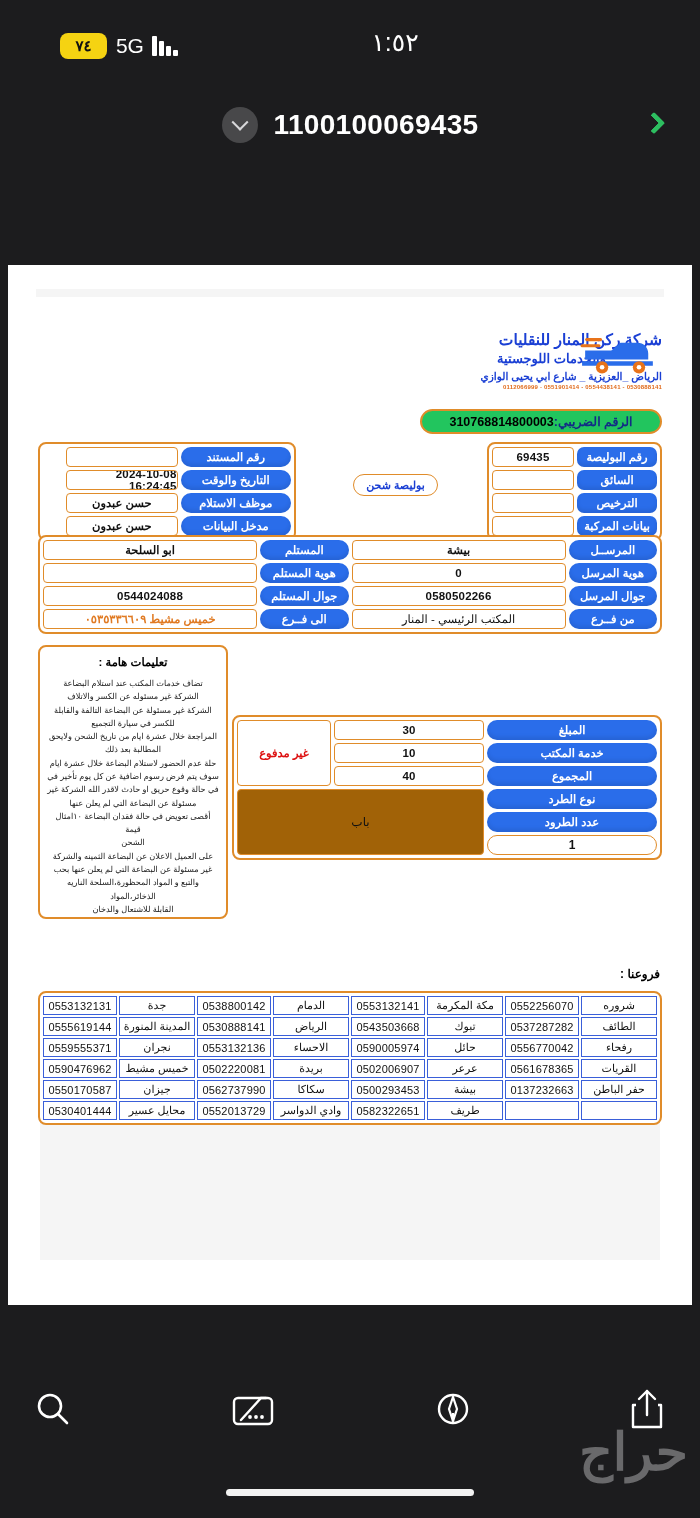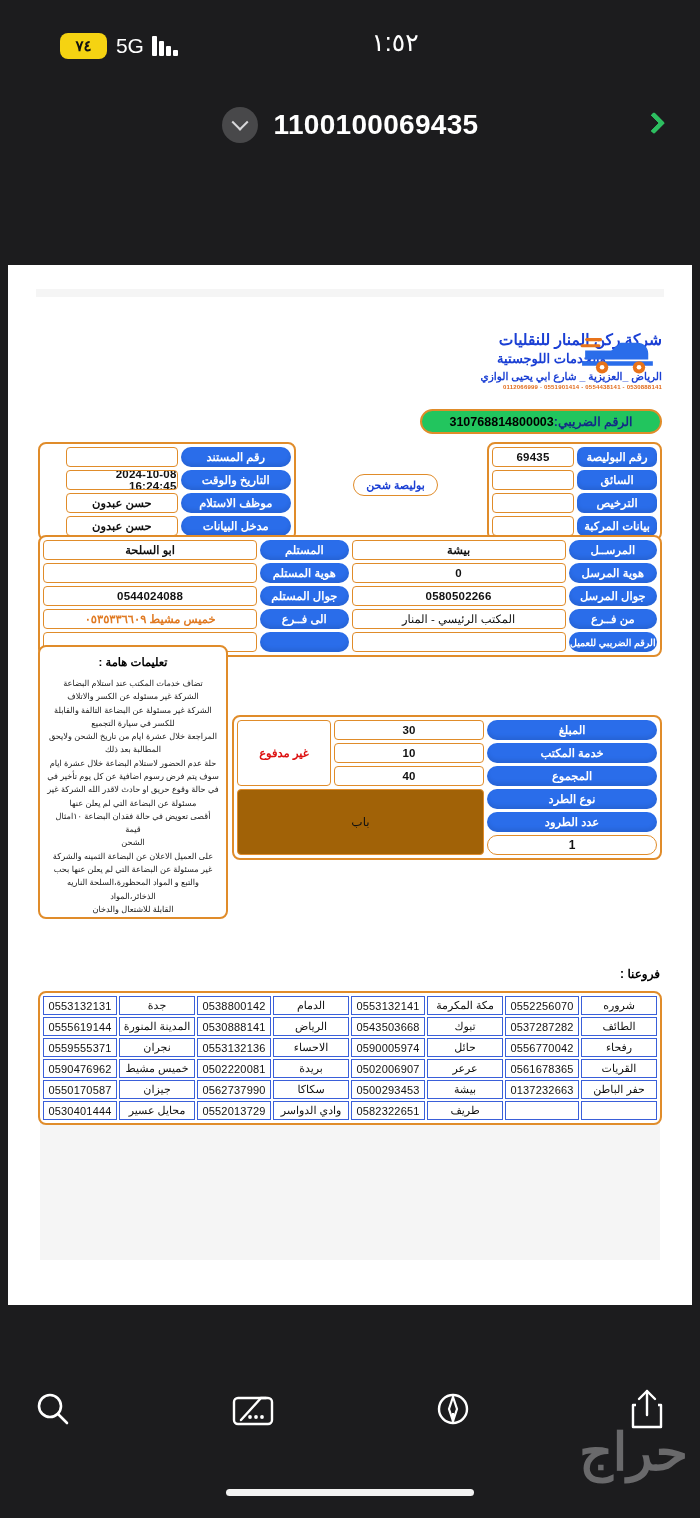--- a/index.html
+++ b/index.html
@@ -282,26 +282,20 @@
           <div class="val num">0544024088</div>
           <div class="lbl">جوال المستلم</div>
           <div class="val num">0580502266</div>
           <div class="lbl">جوال المرسل</div>
         </div>
         <div class="rowline">
           <div class="val orange">خميس مشيط ٠٥٣٥٣٣٦٦٠٩</div>
           <div class="lbl">الى فــرع</div>
           <div class="val plain">المكتب الرئيسي - المنار</div>
           <div class="lbl">من فــرع</div>
-        </div>
-        <div class="rowline">
-          <div class="val"></div>
-          <div class="lbl"></div>
-          <div class="val"></div>
-          <div class="lbl" style="font-size:9.5px">الرقم الضريبي للعميل</div>
         </div>
       </div>
 
       <div class="group" id="instructions">
         <div class="instr-title">تعليمات هامة :</div>
         <div class="instr-body">
             <div>تضاف خدمات المكتب عند استلام البضاعة</div>
             <div>الشركة غير مسئوله عن الكسر والاتلاف</div>
             <div>الشركة غير مسئولة عن البضاعة التالفة والقابلة</div>
             <div>للكسر في سيارة التجميع</div>

